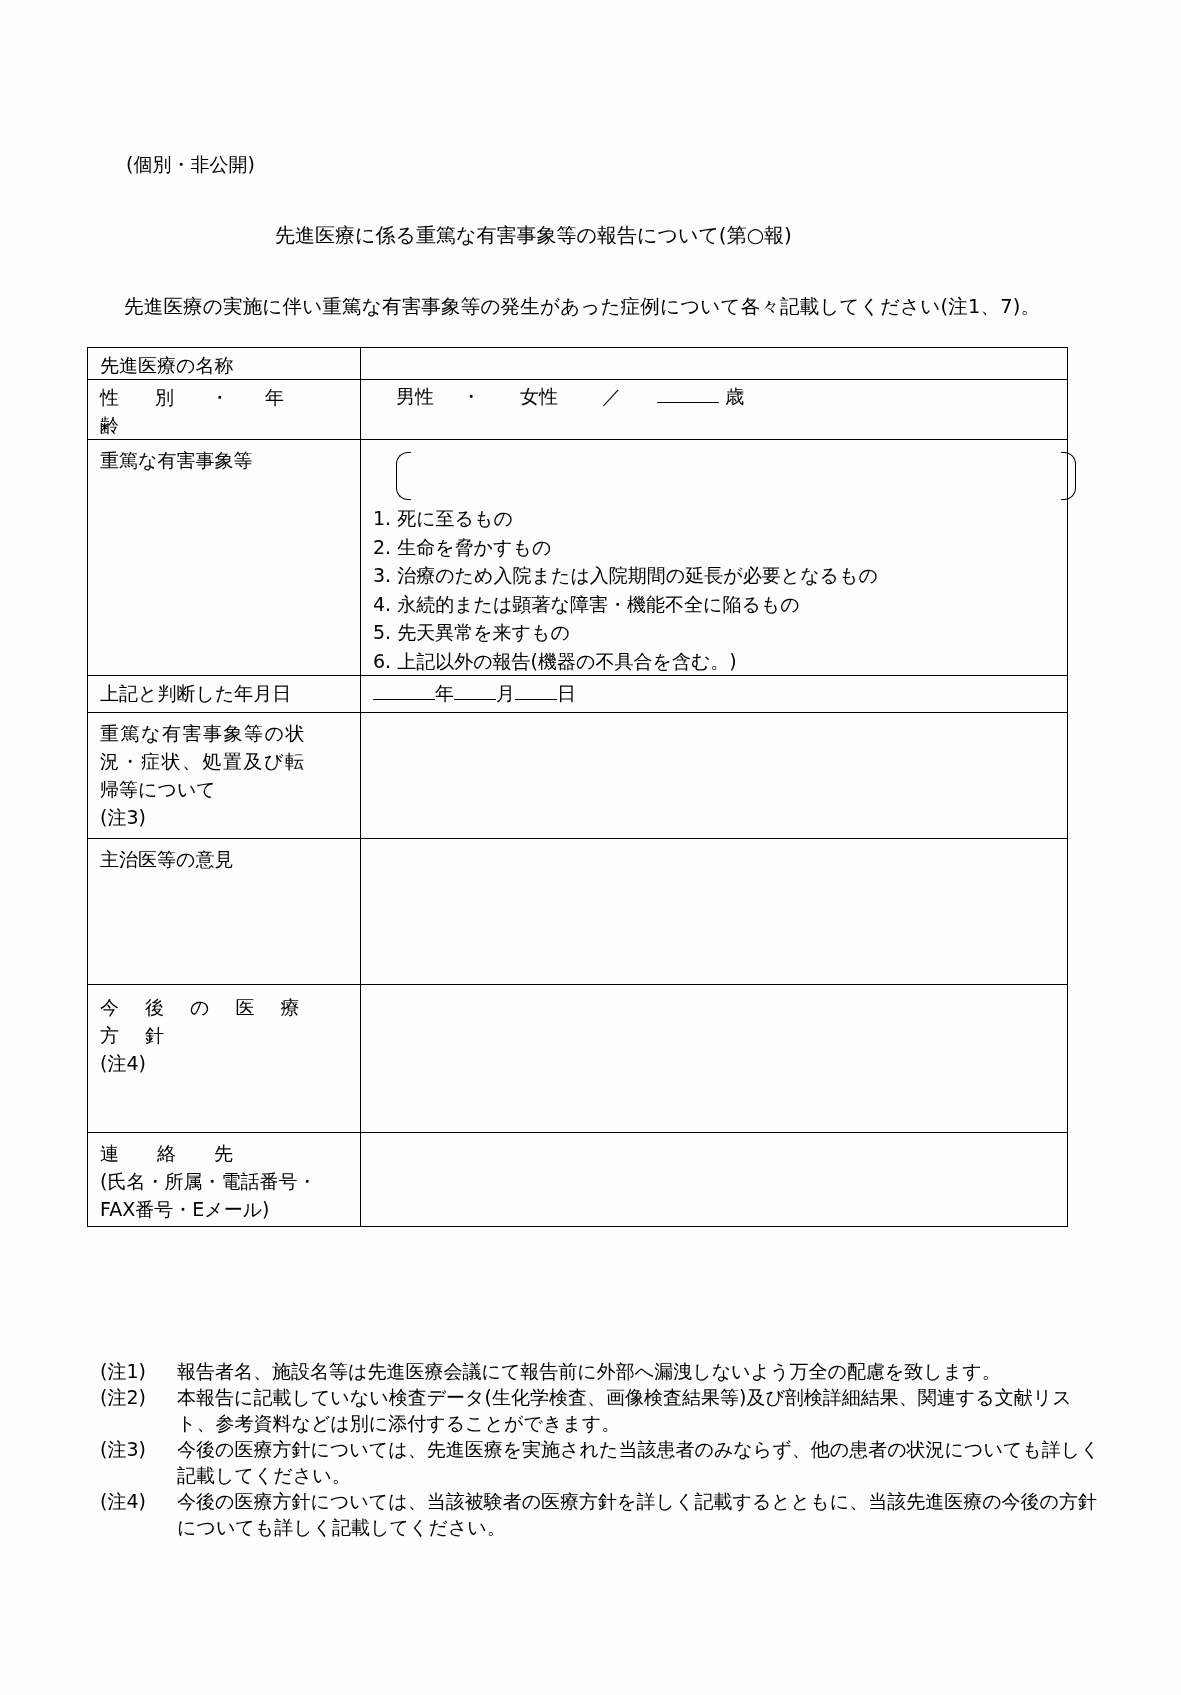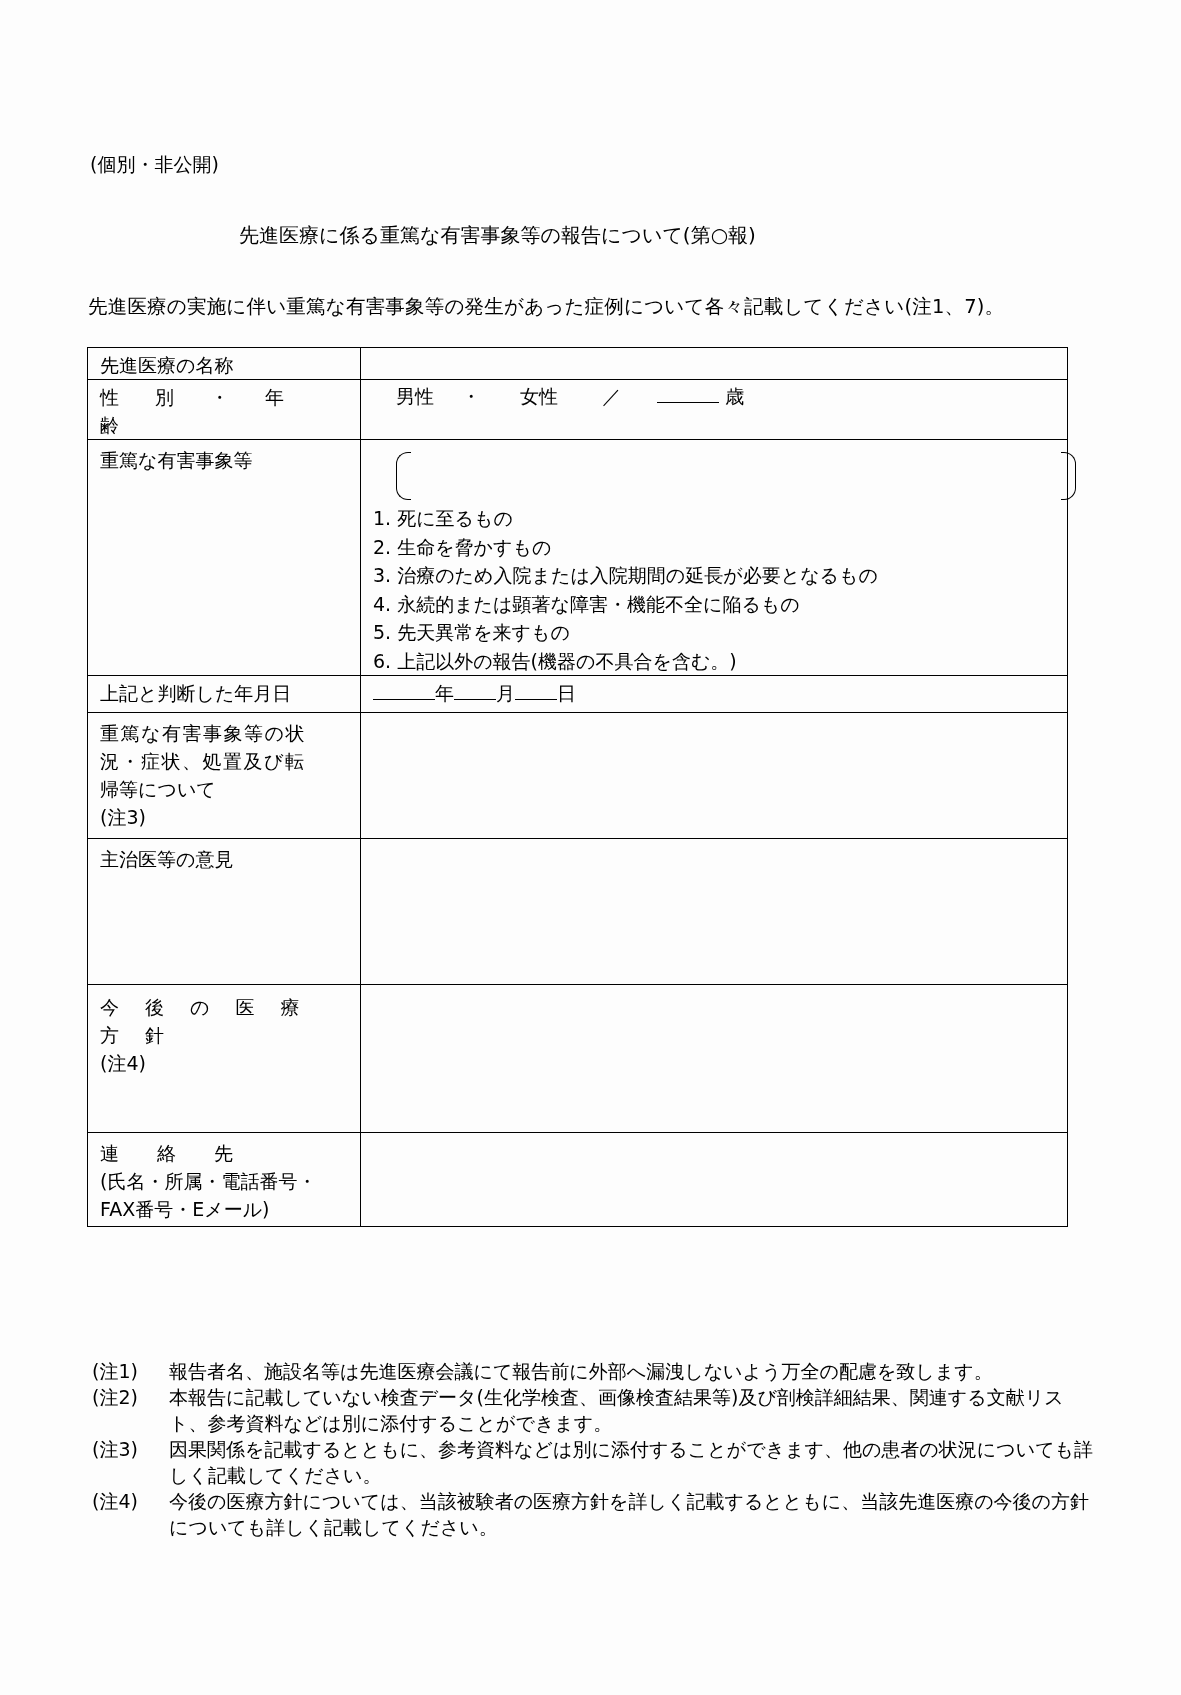--- a/index.html
+++ b/index.html
@@ -1,37 +1,37 @@
 <!DOCTYPE html>
 <html><head>
 <meta charset="utf-8">
 <style>
   html, body { margin:0; padding:0; background:#fdfdfd; }
   body { width:1181px; height:1695px; position:relative; overflow:hidden;
          font-family: "DejaVu Sans", sans-serif; color:#000; font-size:19px; }
-  .abs { position:absolute; white-space:nowrap; }
+  .abs { position:absolute; white-space:nowrap;margin-left:36px; }
   #confidential { left:90px; top:152px; }
   #title { left:0; width:995px; text-align:center; top:222px; font-size:20px; }
   #intro { left:88px; top:293px; font-size:19.5px; letter-spacing:0.2px; }
   table.form { position:absolute; left:87px; top:347px; width:981px; border-collapse:collapse; table-layout:fixed; }
   table.form td { border:1.5px solid #000; vertical-align:top; padding:0; }
   td.lbl { width:250px; padding:3px 10px 0 12px !important; line-height:28px; }
   td.val { padding:0 !important; position:relative;margin-left:20px; }
   .spaced { letter-spacing:15px; }
   .spaced2 { letter-spacing:12px; }
   .sex-age { padding:2px 0 0 35px; line-height:28px; }
   .sex-age span { display:inline-block; }
   .blank { display:inline-block; border-bottom:1.5px solid #000; height:20px; vertical-align:baseline; }
   .bracket-box { position:absolute; left:35px; top:12px; width:680px; height:46px; }
   .bracket-l { position:absolute; left:0; top:0; width:14px; height:46px; border:1.5px solid #000; border-right:none; border-radius:12px 0 0 12px; }
   .bracket-r { position:absolute; right:0; top:0; width:14px; height:46px; border:1.5px solid #000; border-left:none; border-radius:0 12px 12px 0; }
   .event-list { position:absolute; left:12px; top:64px; line-height:28.6px; }
   .event-list div { white-space:nowrap; }
   .date-line { padding:3px 0 0 12px; line-height:28px; }
-  .notes { position:absolute; left:92px; top:1358px; width:1010px; line-height:26px; font-size:19px; }
+  .notes { position:absolute; left:100px; top:1358px; width:1010px; line-height:26px; font-size:19px; }
   .note { display:flex; }
   .note-id { width:77px; flex:none; }
   .note-text { flex:1; }
 </style>
 </head>
 <body>
 
 <div class="abs" id="confidential">(個別・非公開)</div>
 <div class="abs" id="title">先進医療に係る重篤な有害事象等の報告について(第○報)</div>
 <div class="abs" id="intro">先進医療の実施に伴い重篤な有害事象等の発生があった症例について各々記載してください(注1、7)。</div>
@@ -115,19 +115,19 @@
   <div class="note">
     <span class="note-id">(注1)</span>
     <span class="note-text">報告者名、施設名等は先進医療会議にて報告前に外部へ漏洩しないよう万全の配慮を致します。</span>
   </div>
   <div class="note">
     <span class="note-id">(注2)</span>
     <span class="note-text">本報告に記載していない検査データ(生化学検査、画像検査結果等)及び剖検詳細結果、関連する文献リスト、参考資料などは別に添付することができます。</span>
   </div>
   <div class="note">
     <span class="note-id">(注3)</span>
-    <span class="note-text">因果関係を記載するとともに、参考資料などは別に添付することができます、他の患者の状況についても詳しく記載してください。</span>
+    <span class="note-text">今後の医療方針については、先進医療を実施された当該患者のみならず、他の患者の状況についても詳しく記載してください。</span>
   </div>
   <div class="note">
     <span class="note-id">(注4)</span>
     <span class="note-text">今後の医療方針については、当該被験者の医療方針を詳しく記載するとともに、当該先進医療の今後の方針についても詳しく記載してください。</span>
   </div>
 </div>
 
 </body></html>

